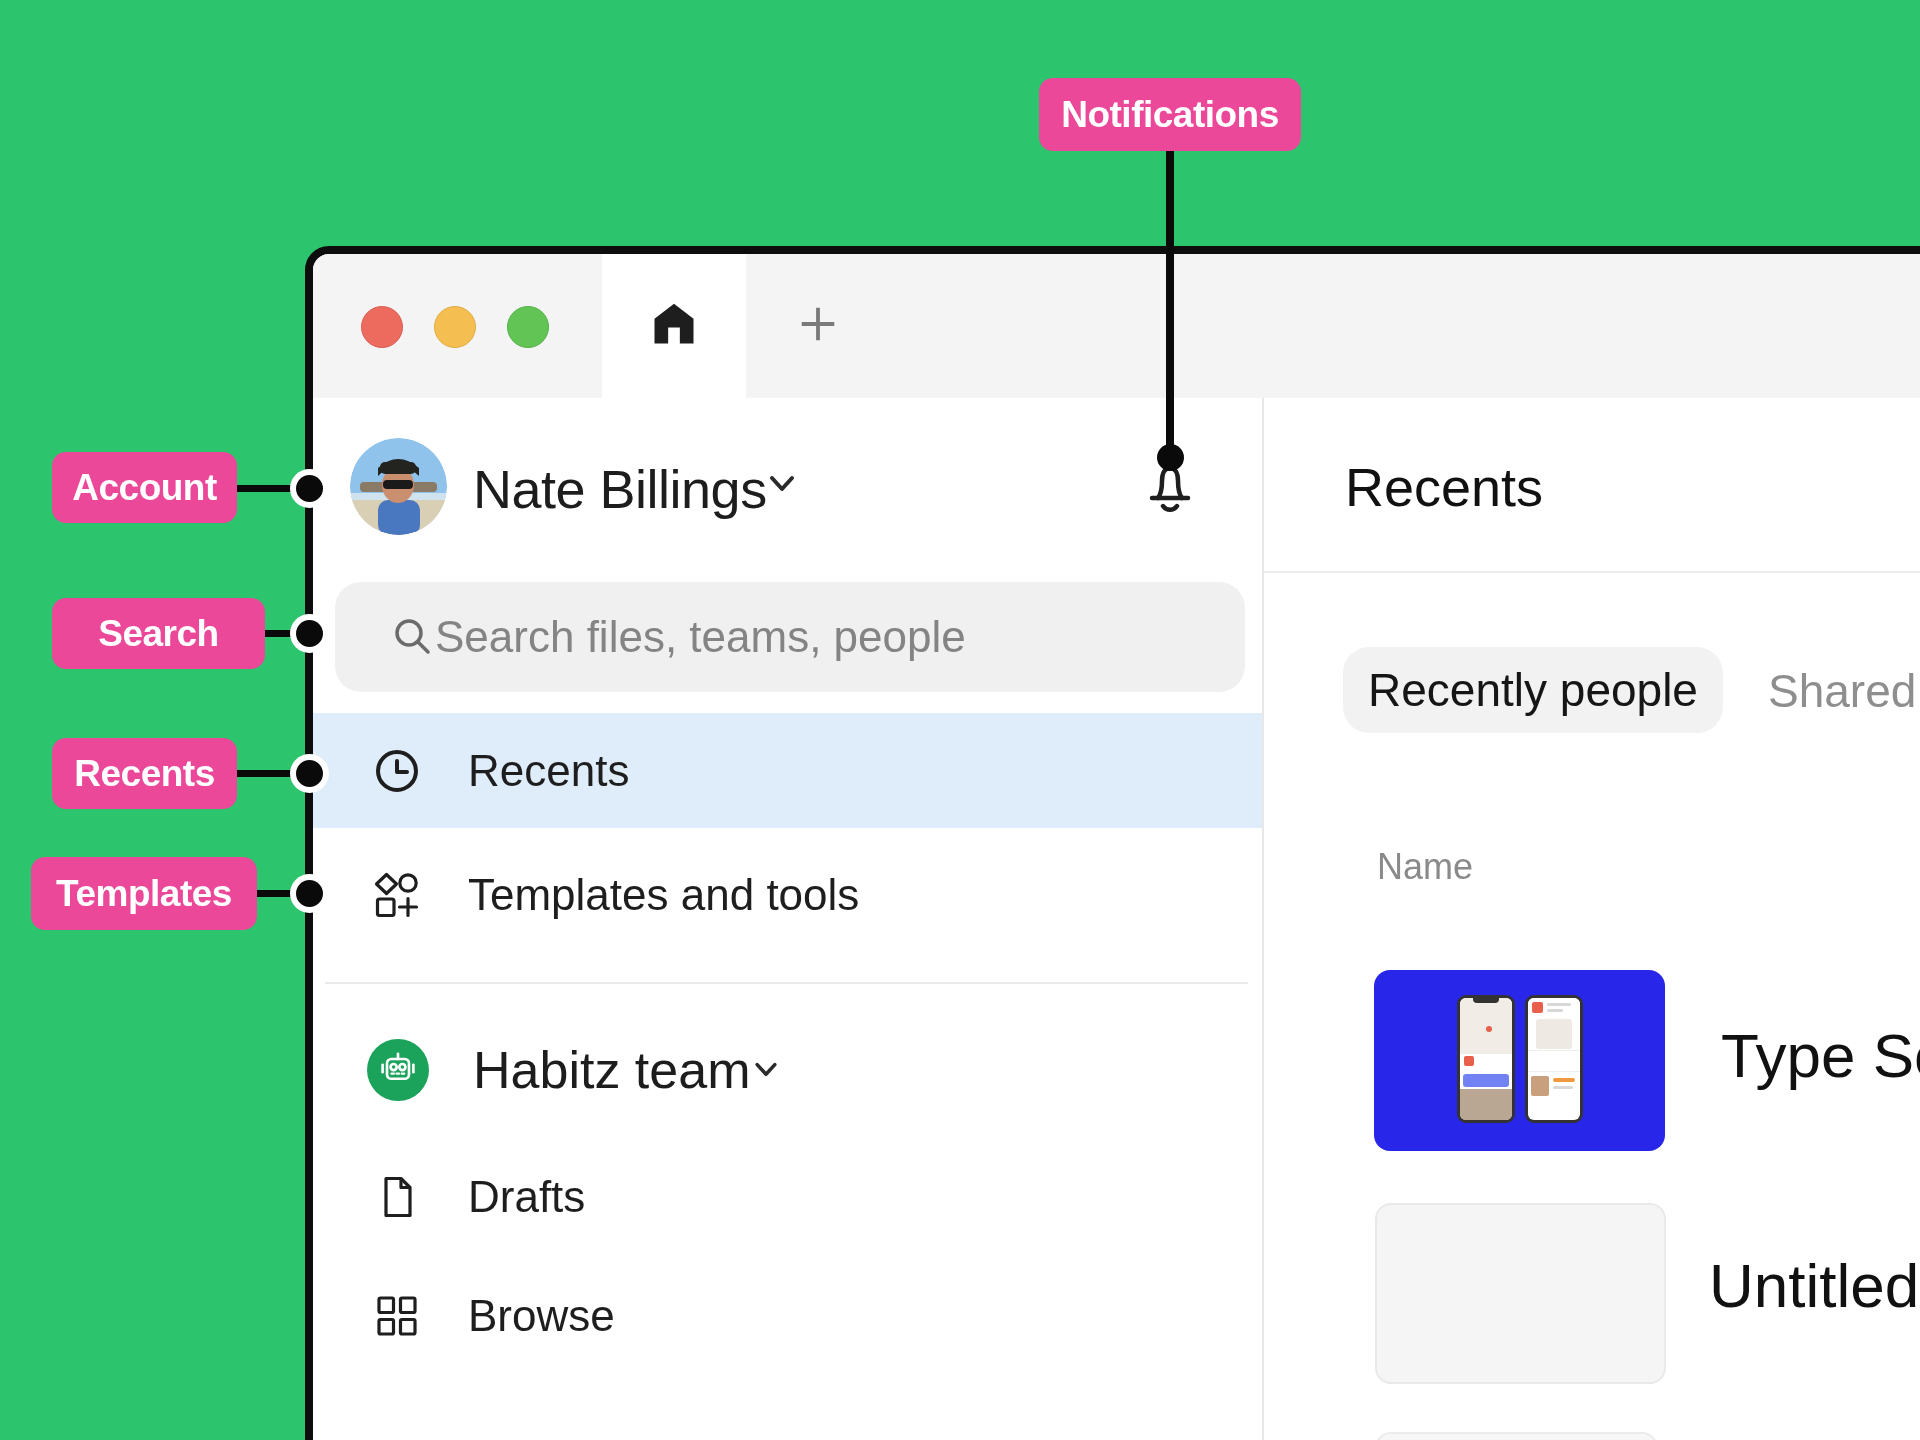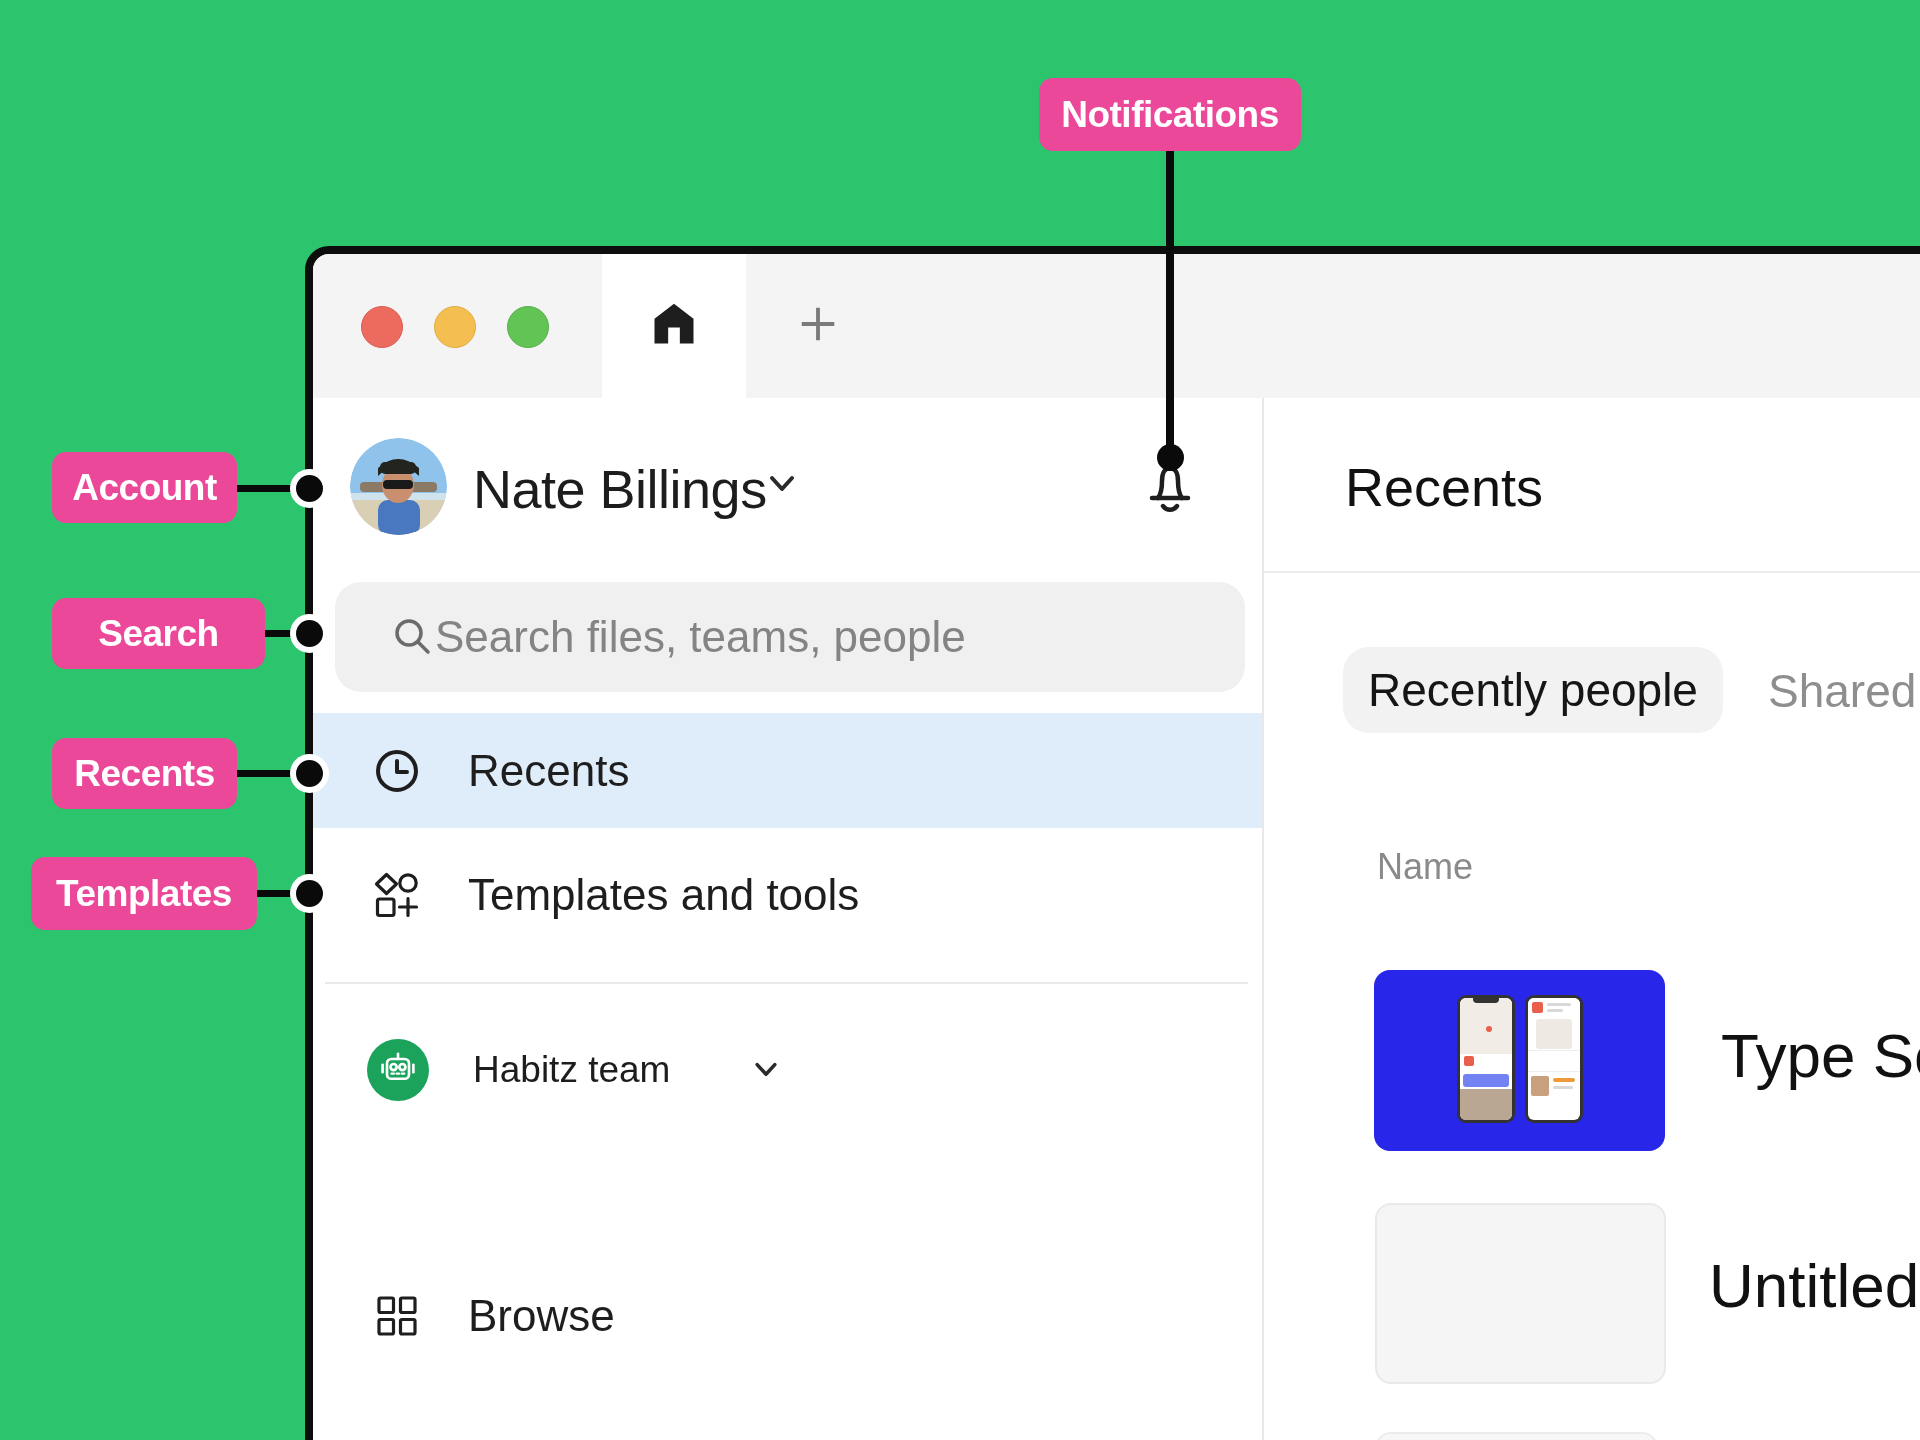--- a/index.html
+++ b/index.html
@@ -54,21 +54,21 @@
 
   .sb-row { position:absolute; left:0; width:100%; display:flex; align-items:center; cursor:pointer; }
   .sb-row .ic { width:48px; display:flex; justify-content:center; position:absolute; left:60px; }
   .sb-row .lbl { position:absolute; left:155px; font-size:44px; color:#1E1E1E; white-space:nowrap; }
   .row-recents { top:315px; height:115px; background:#DFECFA; }
   .row-templates { top:430px; height:134px; }
   .sb-divider { position:absolute; left:12px; right:14px; top:584px; height:2px; background:#E9E9E9; }
 
   .row-team { top:641px; height:62px; }
   .team-badge { position:absolute; left:54px; width:62px; height:62px; border-radius:50%; background:#1BA35C; display:flex; align-items:center; justify-content:center; }
-  .team-name { position:absolute; left:160px; font-size:37px; font-weight:500; color:#1D1D1D; white-space:nowrap;}
+  .team-name { position:absolute; left:160px; font-size:52px; font-weight:500; color:#1D1D1D; white-space:nowrap;}
   .team-chevron { position:absolute; left:438px; top:18px; }
   .row-drafts { top:768px; height:62px; }
   .row-browse { top:887px; height:62px; }
 
   
   .main { position:relative; flex:1; background:#fff; border-left:2px solid #E8E8E8; overflow:hidden; }
   .main-title { position:absolute; left:81px; top:58px; font-size:54px; font-weight:500; color:#111; }
   .main-divider { position:absolute; left:0; right:0; top:173px; height:2px; background:#ECECEC; }
   .pill {
     position:absolute; left:79px; top:249px; width:380px; height:86px;
@@ -243,20 +243,29 @@
           </svg>
         </span>
         <span class="team-name">Habitz team</span>
         <span class="team-chevron">
           <svg width="30" height="24" viewBox="0 0 34 26">
               <polyline points="7,8 17,19 27,8" fill="none" stroke="#2A2A2A" stroke-width="4" stroke-linecap="round" stroke-linejoin="round"></polyline>
             </svg>
         </span>
       </div>
 
+      <div class="sb-row row-drafts">
+        <span class="ic">
+          <svg width="44" height="44" viewBox="0 0 44 44" fill="none" stroke="#1E1E1E" stroke-width="3.2" stroke-linejoin="round">
+            <path d="M11 3.5 H26 L35 12.5 V40.5 H11 Z"></path>
+            <path d="M26 3.5 V12.5 H35"></path>
+          </svg>
+        </span>
+        <span class="lbl">Drafts</span>
+      </div>
 
       <div class="sb-row row-browse">
         <span class="ic">
           <svg width="44" height="44" viewBox="0 0 44 44" fill="none" stroke="#1E1E1E" stroke-width="3.2">
             <rect x="4" y="4" width="14.5" height="14.5" rx="1.5"></rect>
             <rect x="25.5" y="4" width="14.5" height="14.5" rx="1.5"></rect>
             <rect x="4" y="25.5" width="14.5" height="14.5" rx="1.5"></rect>
             <rect x="25.5" y="25.5" width="14.5" height="14.5" rx="1.5"></rect>
           </svg>
         </span>

